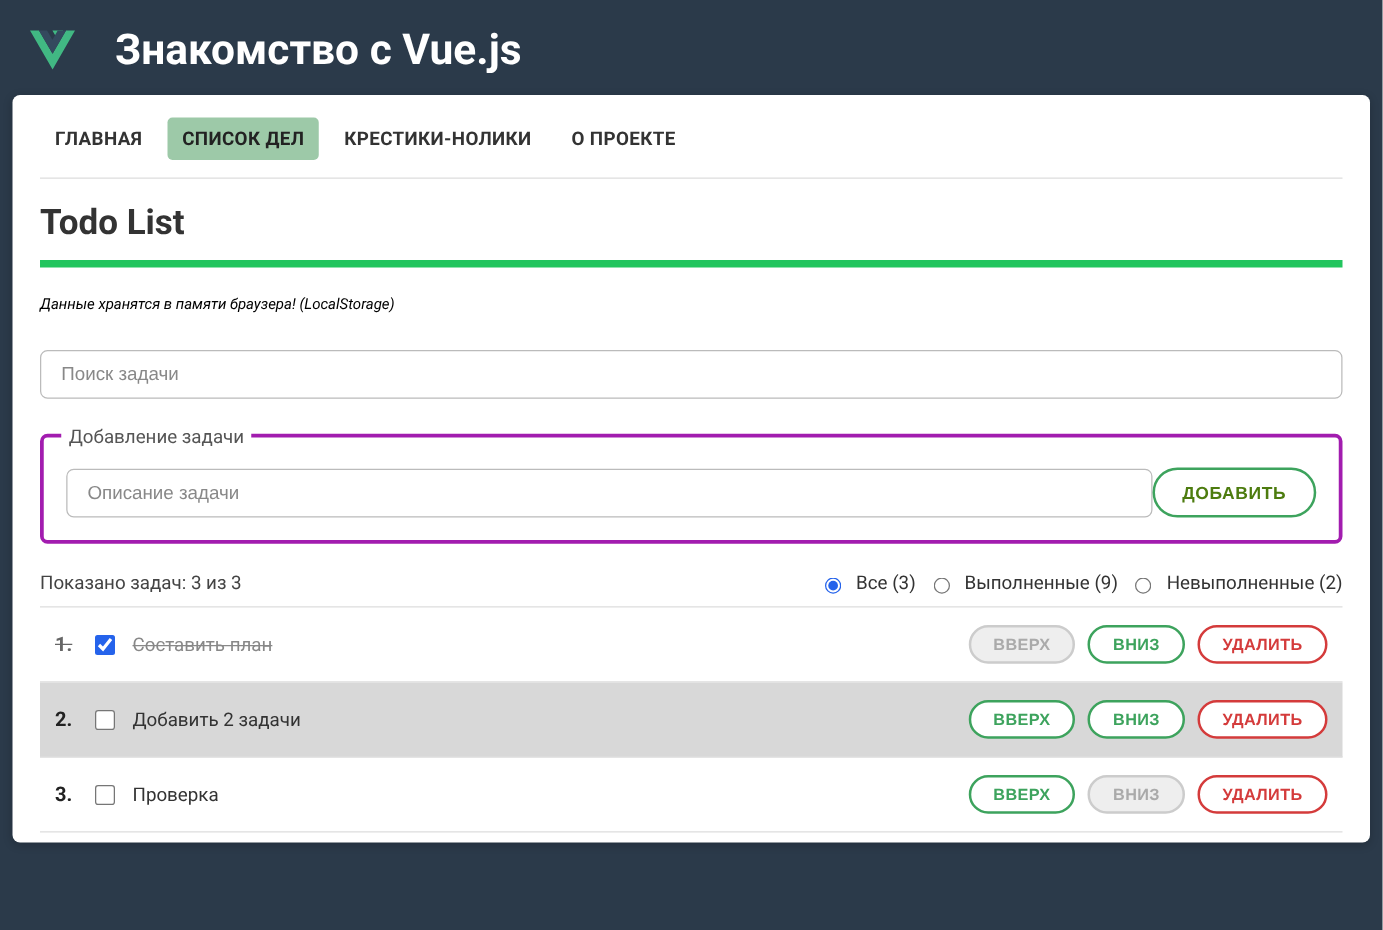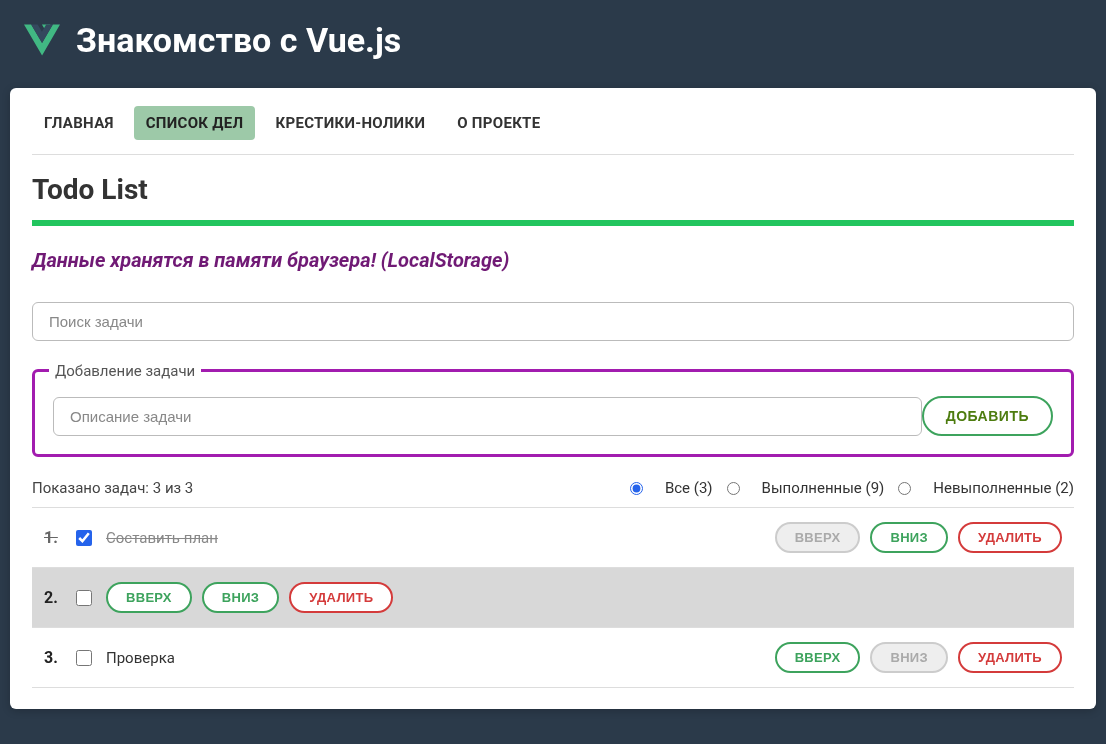--- a/index.html
+++ b/index.html
@@ -8,36 +8,36 @@
   background: #2b3a4a;
   padding: 0;
   width: 1106px;
   height: 744px;
   overflow: hidden;
 }
 .header {
   display: flex;
   align-items: center;
   padding: 20px 24px 16px;
-  gap: 16px;
+  gap: 32px;
 }
 .logo {
   width: 36px;
   height: 36px;
 }
 .header-title {
   color: #fff;
   font-size: 34px;
   font-weight: 700;
 }
 .card {
   background: #fff;
-  margin: 12px 10px;
-  border-radius: 6px;
-  padding: 18px 22px 21px;
+  margin: 0 10px;
+  border-radius: 6px;
+  padding: 18px 22px 8px;
   box-shadow: 0 2px 8px rgba(0,0,0,0.2);
 }
 .tabs {
   display: flex;
   gap: 8px;
   border-bottom: 1px solid #ddd;
   padding-bottom: 14px;
   margin-bottom: 18px;
 }
 .tab {
@@ -55,24 +55,24 @@
 }
 .page-title {
   font-size: 28px;
   font-weight: 700;
   color: #333;
   padding-bottom: 14px;
   border-bottom: 6px solid #22c55e;
   margin-bottom: 22px;
 }
 .notice {
-  color: #701a75;
+  color: #000000;
   font-style: italic;
-  font-weight: 700;
-  font-size: 20px;
+  font-weight: 400;
+  font-size: 12px;
   margin-bottom: 30px;
 }
 .search-input {
   width: 100%;
   padding: 10px 16px;
   border: 1px solid #bbb;
   border-radius: 6px;
   font-size: 15px;
   color: #333;
   margin-bottom: 28px;
@@ -126,22 +126,22 @@
   font-size: 15px;
   color: #444;
 }
 .filters {
   display: flex;
   gap: 14px;
   align-items: center;
 }
 .filter-opt {
   display: flex;
-  align-items: center;
-  gap: 22px;
+  align-items: flex-end;
+  gap: 12px;
   font-size: 15px;
   color: #333;
   cursor: pointer;
 }
 .filter-opt input { accent-color: #2563eb; }
 .list { border-top: 1px solid #ddd; }
 .item {
   display: flex;
   align-items: center;
   padding: 14px 12px;
@@ -245,20 +245,21 @@
         <span class="item-text done">Составить план</span>
         <div class="btn-group">
           <button class="pill up disabled">ВВЕРХ</button>
           <button class="pill down">ВНИЗ</button>
           <button class="pill del">УДАЛИТЬ</button>
         </div>
       </div>
       <div class="item highlight">
         <span class="item-num">2.</span>
         <input type="checkbox" class="item-check" style="">
+        <span class="item-text">Добавить 2 задачи</span>
         <div class="btn-group">
           <button class="pill up">ВВЕРХ</button>
           <button class="pill down">ВНИЗ</button>
           <button class="pill del">УДАЛИТЬ</button>
         </div>
       </div>
       <div class="item">
         <span class="item-num">3.</span>
         <input type="checkbox" class="item-check" style="">
         <span class="item-text">Проверка</span>

